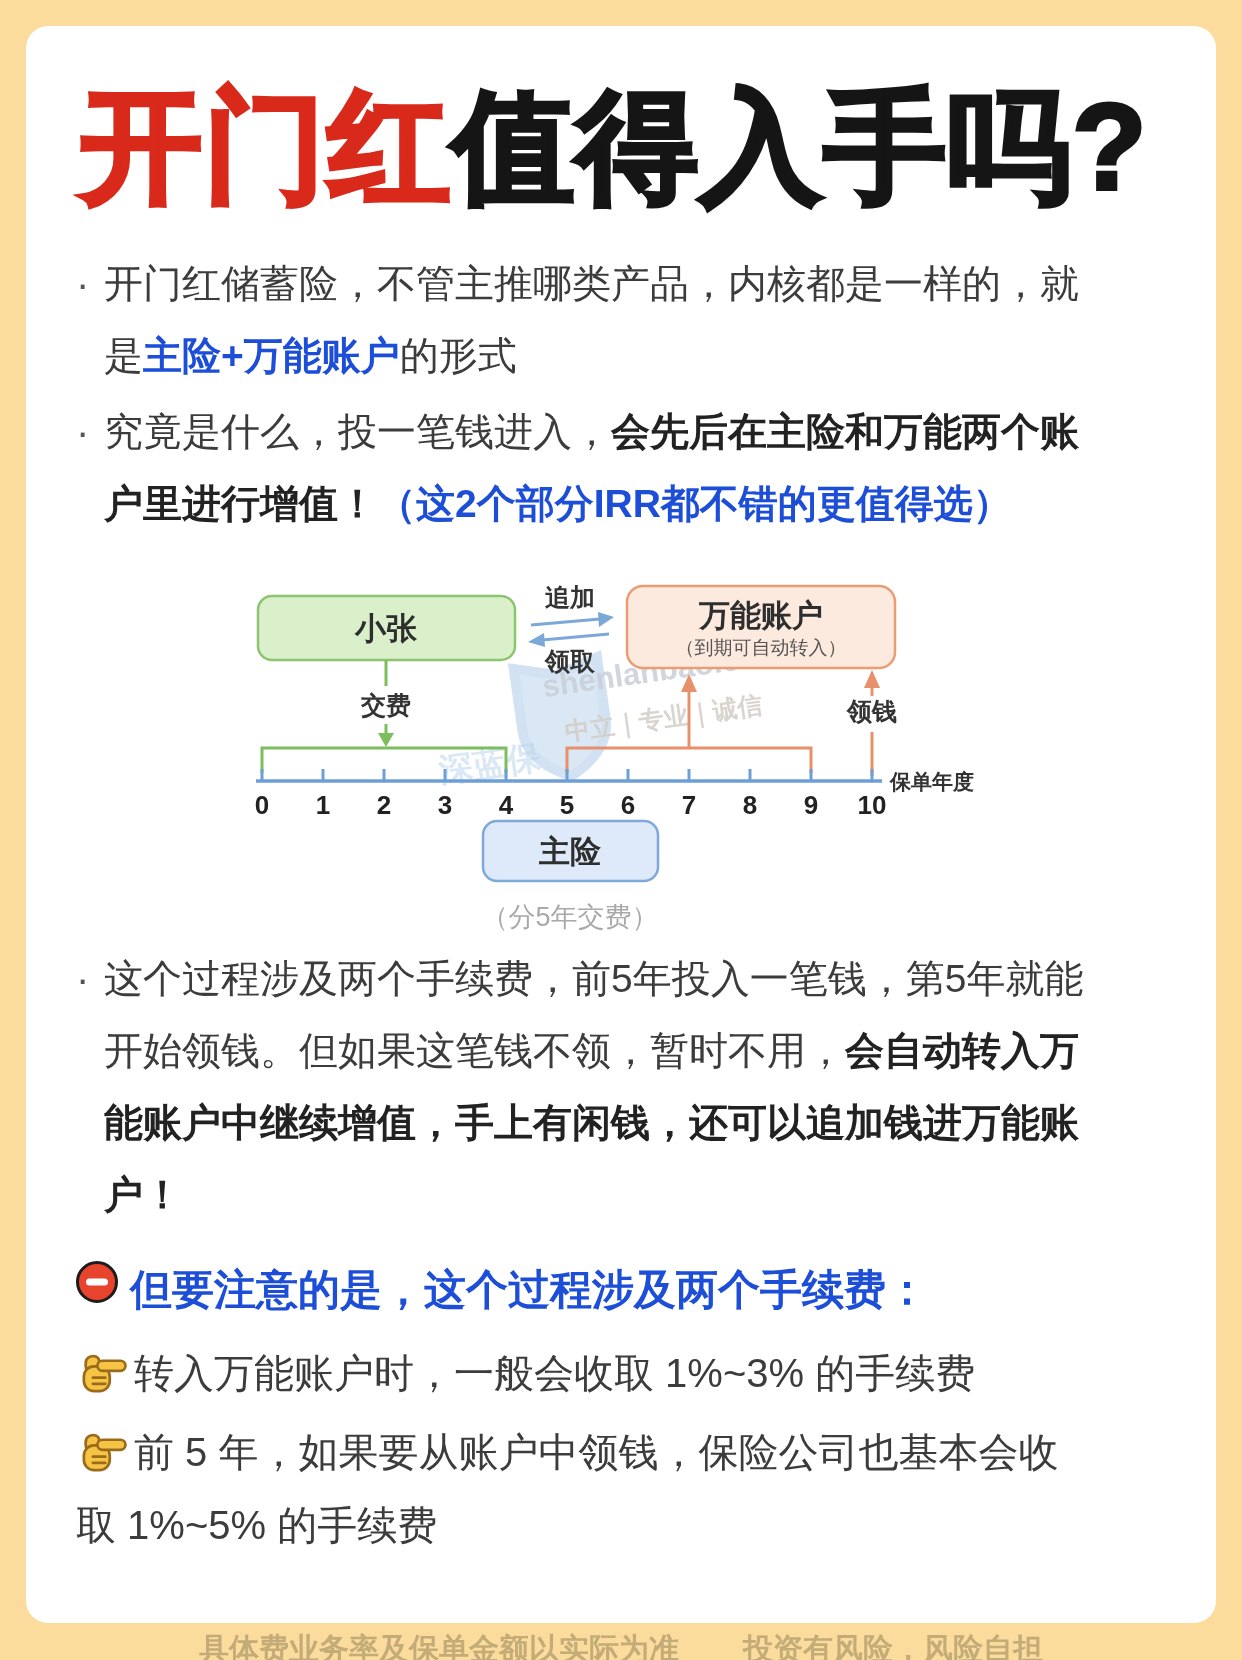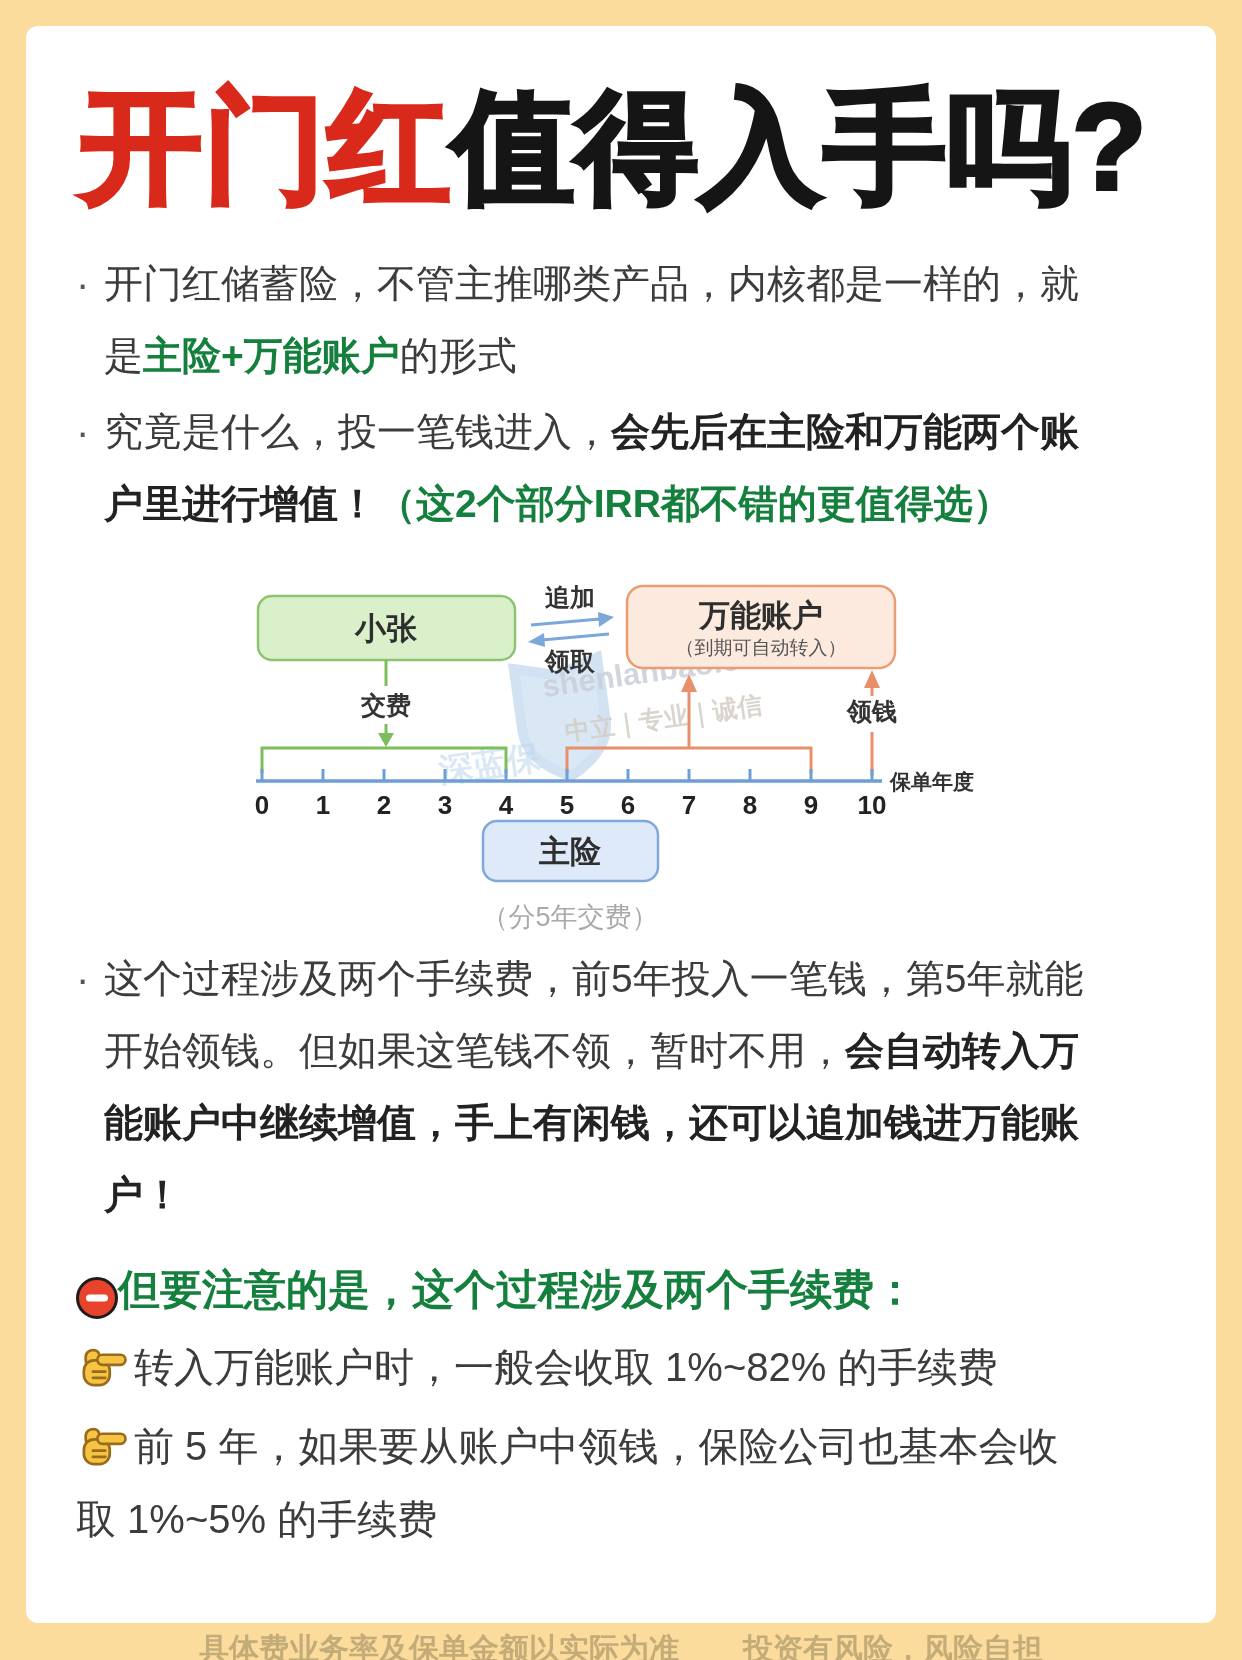--- a/index.html
+++ b/index.html
@@ -2,21 +2,21 @@
 <html><head>
 <meta charset="utf-8">
 <style>
   html,body{margin:0;padding:0;}
   body{font-family:"Liberation Sans","DejaVu Sans",sans-serif;}
   .page{
     position:relative;width:1242px;height:1660px;overflow:hidden;
     background:#FBDC9C;padding:26px 26px 0;box-sizing:border-box;
   }
   .card{
-    background:#ffffff;border-radius:12px;height:1597px;box-sizing:border-box;
+    background:#ffffff;border-radius:22px;height:1597px;box-sizing:border-box;
     padding:0 50px;overflow:hidden;
   }
   
   .title{
     margin:54px 0 0 4px;font-size:122px;font-weight:900;line-height:1.1;
     letter-spacing:2px;white-space:nowrap;
   }
   .title span{-webkit-text-stroke:4px currentColor;}
   .t-red{color:#D8291B;}
   .t-black{color:#151515;}
@@ -26,34 +26,34 @@
     padding:8px 30px 12px 8px;font-size:46px;font-weight:900;color:#111;
     -webkit-text-stroke:1.6px #111;letter-spacing:1px;
   }
   
   .bullet{display:flex;gap:12px;margin:34px 0 0 0;}
   .bullet.tight{margin-top:4px;}
   .dot{width:16px;font-size:40px;line-height:72px;color:#555;flex:none;}
   .rich{margin:0;width:1000px;font-size:39px;line-height:72px;color:#3c3c3c;}
   .seg-normal{font-weight:400;}
   .seg-bold{font-weight:900;color:#222;}
-  .seg-red-bold{font-weight:900;color:#15803d;}
+  .seg-red-bold{font-weight:900;color:#1d4ed8;}
   
   .diagram{margin:8px 0 0 0;height:395px;position:relative;}
   .d-box-label{font-size:31px;font-weight:800;fill:#2e2e2e;}
   .d-sub{font-size:19px;fill:#555;}
   .d-label{font-size:25px;font-weight:800;fill:#333;}
   .d-small{font-size:21px;font-weight:700;fill:#333;}
   .tick-num{font-size:26px;font-weight:700;fill:#222;text-anchor:middle;}
   .d-caption{font-size:27px;fill:#A9A9A9;}
   .wm{fill:#C9CFD8;opacity:.85;}
   .wm2{fill:#D3CEC6;opacity:.85;}
   .wm-blue{fill:#BDD5EE;opacity:.55;}
   
-  .notice{display:flex;align-items:flex-end;margin:30px 0 12px 0;}
+  .notice{display:flex;align-items:flex-start;gap:12px;margin:30px 0 18px 0;}
   .notice .rich{width:auto;font-size:42px;line-height:58px;}
   .no-entry{
     position:relative;flex:none;width:42px;height:42px;border-radius:50%;
     background:#E8432C;border:3px solid #1c1c1c;box-sizing:border-box;
   }
   .no-entry::after{
     content:"";position:absolute;left:50%;top:50%;transform:translate(-50%,-50%);
     width:22px;height:7px;border-radius:4px;background:#ffffff;
   }
   .fee{margin:6px 0 0 0;width:1010px;font-size:40px;line-height:73px;color:#3c3c3c;}
@@ -174,21 +174,21 @@
       <p class="rich"><span class="seg-red-bold">但要注意的是，这个过程涉及两个手续费：</span></p>
     </div>
 
     <p class="fee"><svg class="finger-icon" viewBox="0 0 48 48">
           <g fill="#F6C445" stroke="#9A6B1A" stroke-width="2.4" stroke-linejoin="round" stroke-linecap="round">
             <path d="M9 21 q-2 -10 5 -11 q7 -1 7 7 v5 z"></path>
             <rect x="7" y="19" width="23" height="22" rx="9"></rect>
             <rect x="19" y="14" width="25" height="9" rx="4.5"></rect>
             <path d="M15 29 h11 M15 34.5 h11" fill="none"></path>
           </g>
-        </svg><span><span class="seg-normal">转入万能账户时，一般会收取 1%~82% 的手续费</span></span></p>
+        </svg><span><span class="seg-normal">转入万能账户时，一般会收取 1%~3% 的手续费</span></span></p>
 
     <p class="fee"><svg class="finger-icon" viewBox="0 0 48 48">
           <g fill="#F6C445" stroke="#9A6B1A" stroke-width="2.4" stroke-linejoin="round" stroke-linecap="round">
             <path d="M9 21 q-2 -10 5 -11 q7 -1 7 7 v5 z"></path>
             <rect x="7" y="19" width="23" height="22" rx="9"></rect>
             <rect x="19" y="14" width="25" height="9" rx="4.5"></rect>
             <path d="M15 29 h11 M15 34.5 h11" fill="none"></path>
           </g>
         </svg><span><span class="seg-normal">前 5 年，如果要从账户中领钱，保险公司也基本会收取 1%~5% 的手续费</span></span></p>
 

